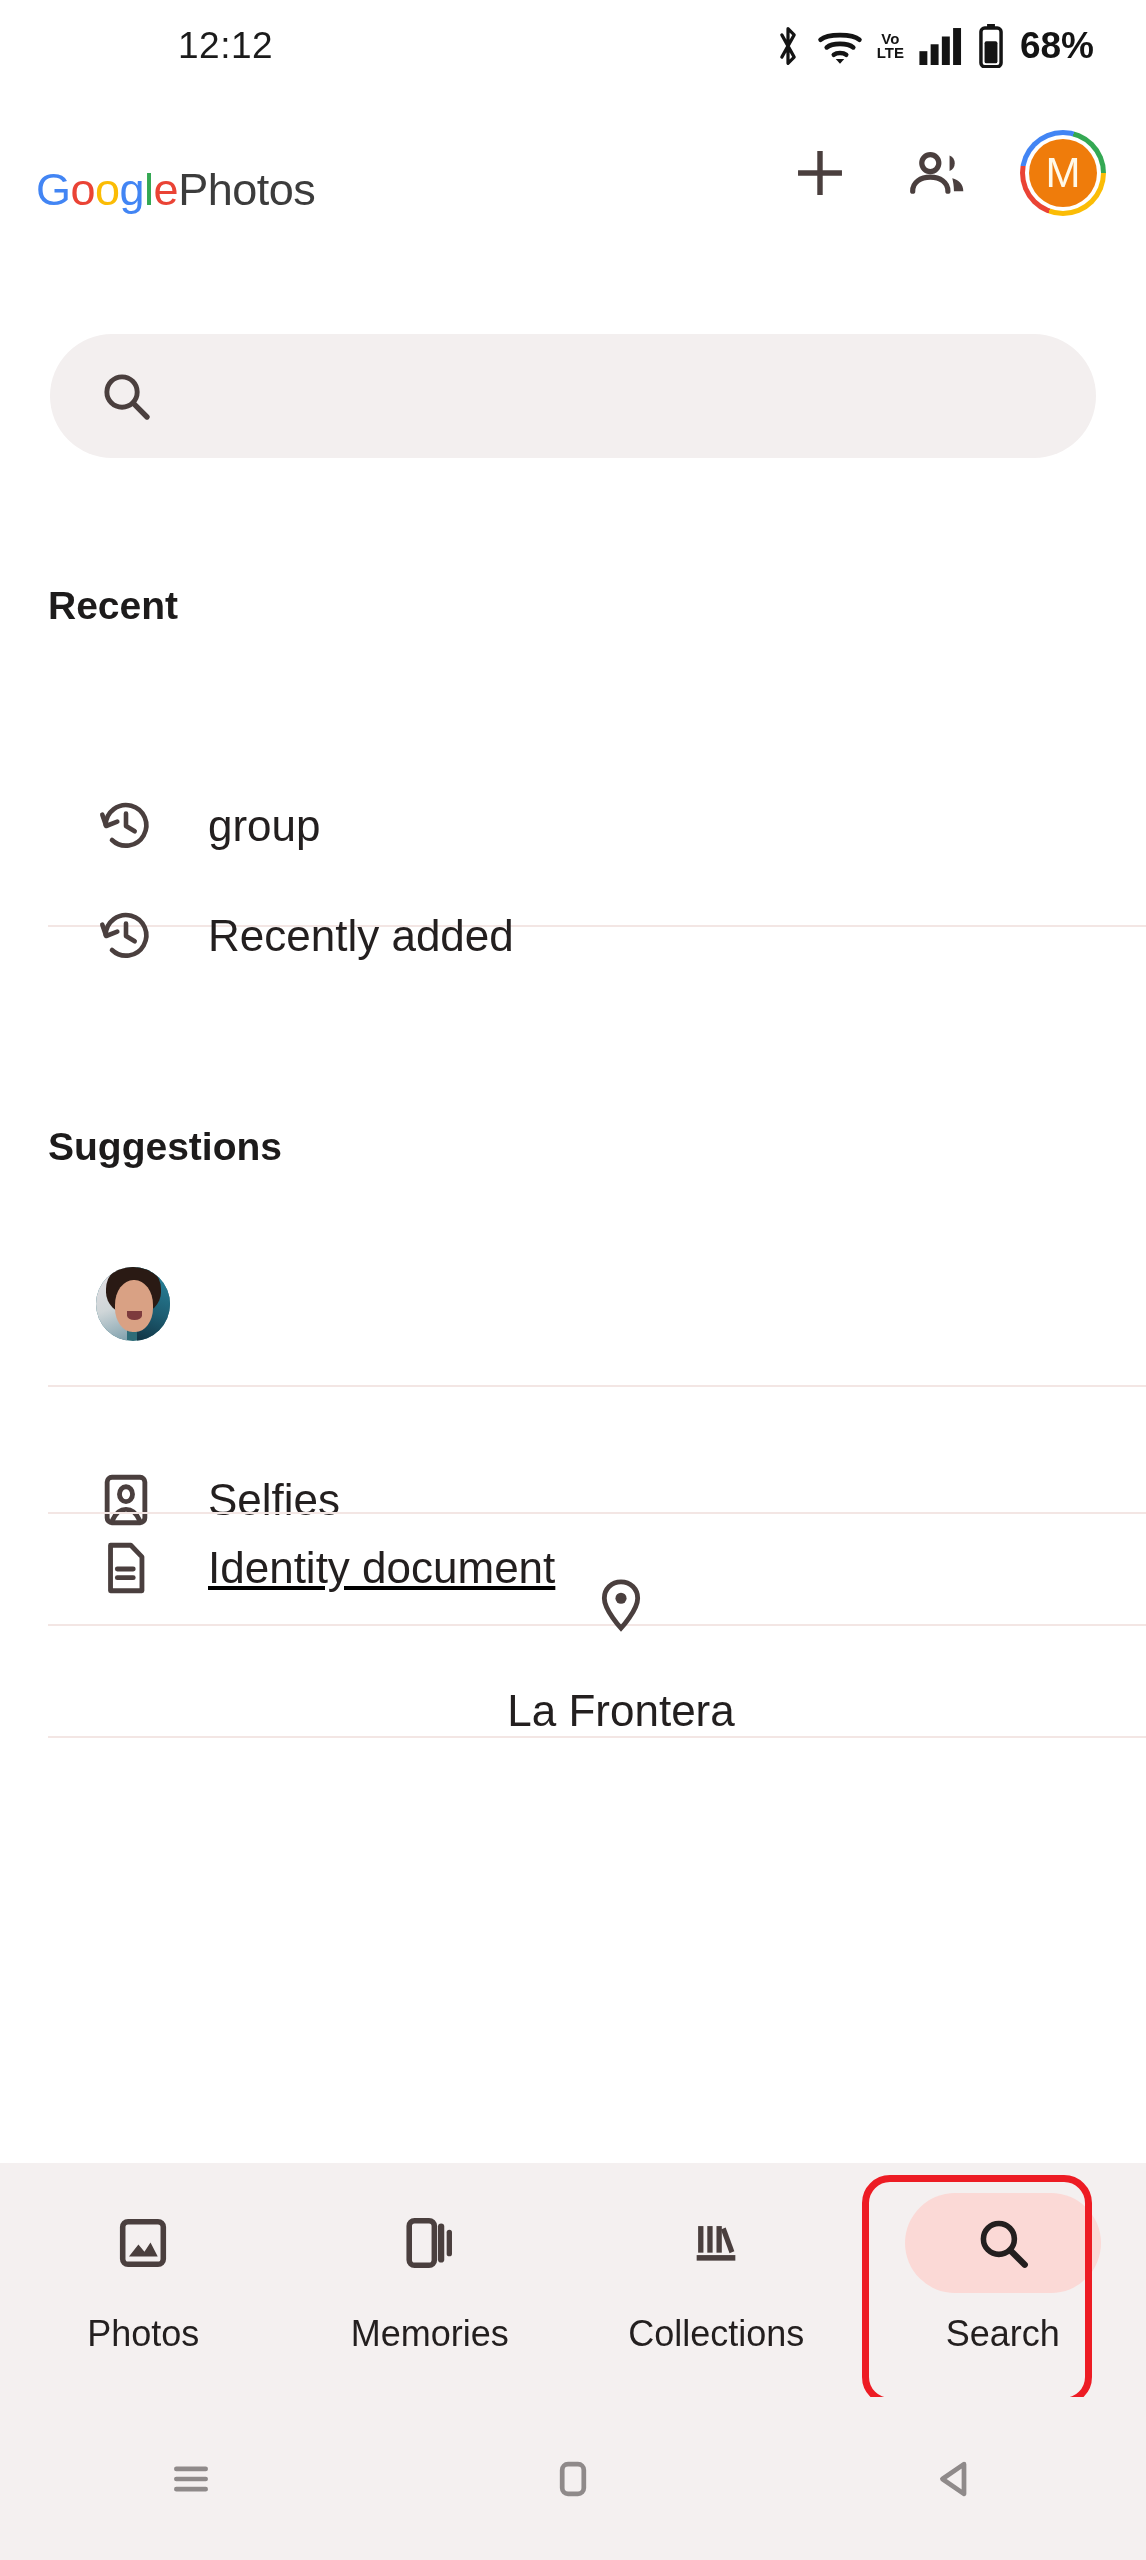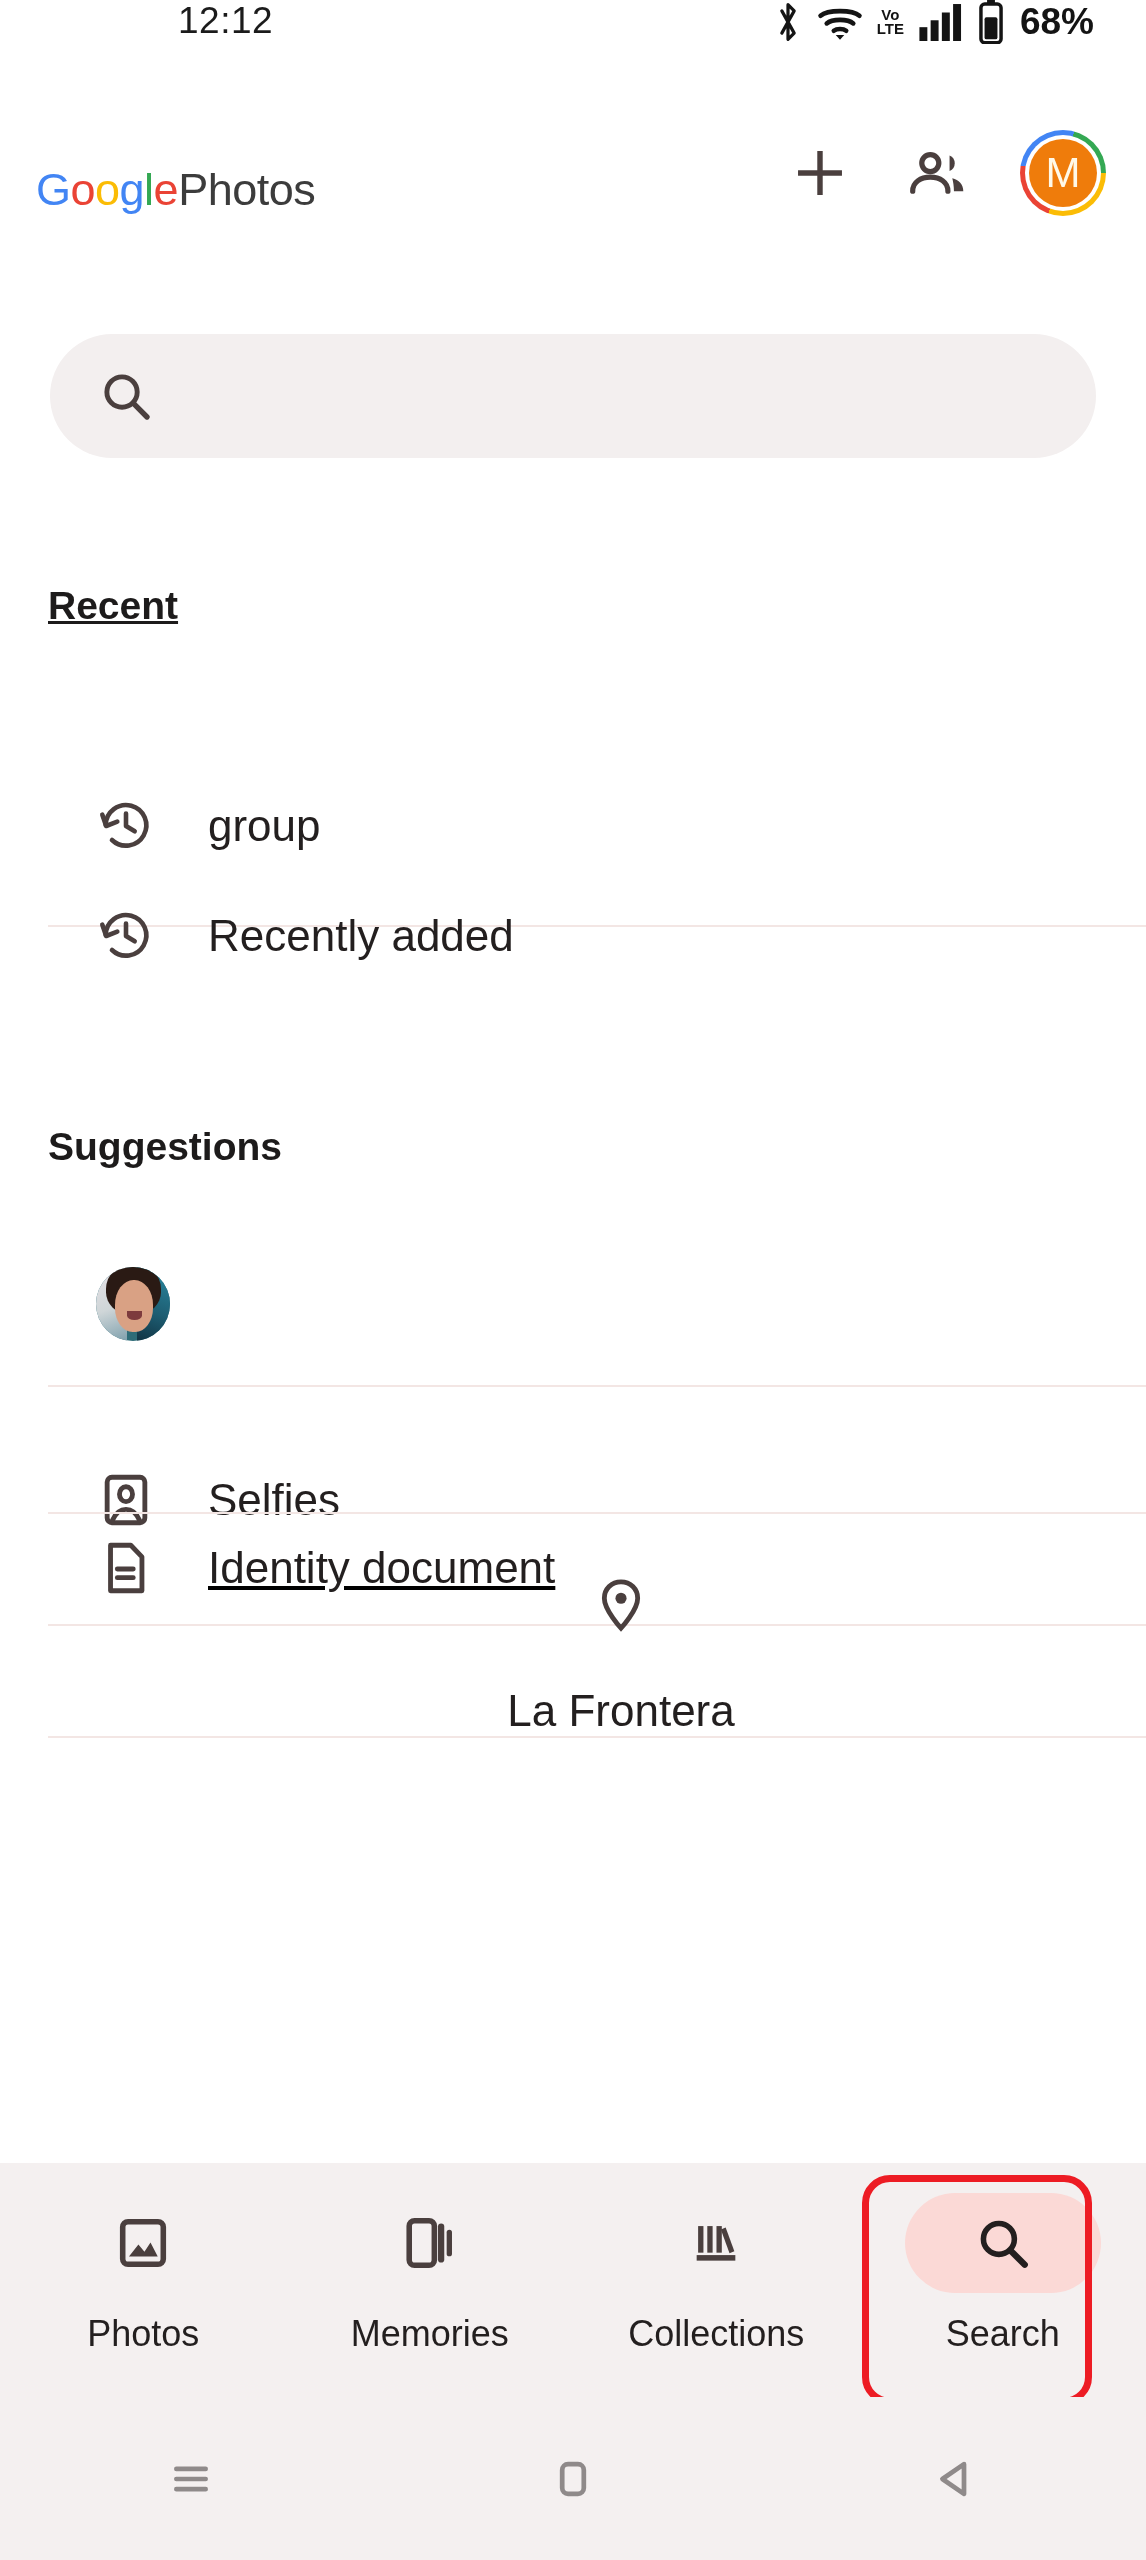--- a/index.html
+++ b/index.html
@@ -7,21 +7,21 @@
     width: 1146px; height: 2560px;
     background: #ffffff;
     font-family: "Liberation Sans", sans-serif;
     overflow: hidden;
   }
   .phone { position: relative; width: 1146px; height: 2560px; background:#ffffff; }
 
   
   .status-bar {
     position: absolute; top: 0; left: 0; width: 100%; height: 92px;
-    display: flex; align-items: flex-start; justify-content: space-between;
+    display: flex; align-items: center; justify-content: space-between;
     padding: 0 52px 0 0;
     background: #ffffff;
   }
   .status-time {
     font-size: 37px; color: #1b1b1b; letter-spacing: .5px;
     margin-left: 178px; font-weight: 400;
   }
   .status-icons { display: flex; align-items: center; gap: 14px; }
   .status-icons svg { display: block; }
   .battery-pct { font-size: 37px; color: #141414; font-weight: 600; margin-left: 2px; }
@@ -192,21 +192,21 @@
     </div>
   </div>
 
   <div class="search-bar">
     <svg width="56" height="56" viewBox="0 0 24 24">
       <circle cx="10.3" cy="10.3" r="6.5" fill="none" stroke="#4a3f3e" stroke-width="2.1"></circle>
       <path d="M15.2 15.2 L21 21" stroke="#4a3f3e" stroke-width="2.3" stroke-linecap="round"></path>
     </svg>
   </div>
 
-  <div class="section-title" style="top:584px;text-decoration:underline;">Recent</div>
+  <div class="section-title" style="top:584px;">Recent</div>
 
   <div class="row" style="top:770px;">
     <span class="row-icon">
       <svg width="58" height="58" viewBox="0 0 24 24">
         <path d="M3.6 11.6 a8.4 8.4 0 1 1 2.6 6.2" fill="none" stroke="#4a3f3e" stroke-width="1.9" stroke-linecap="round"></path>
         <path d="M2.2 7.3 L3.8 12 L8.4 10.2" fill="none" stroke="#4a3f3e" stroke-width="1.9" stroke-linecap="round" stroke-linejoin="round"></path>
         <path d="M12 6.8 V12 L15.6 14.2" fill="none" stroke="#4a3f3e" stroke-width="1.9" stroke-linecap="round" stroke-linejoin="round"></path>
       </svg>
     </span>
     <span class="row-label">group</span>

